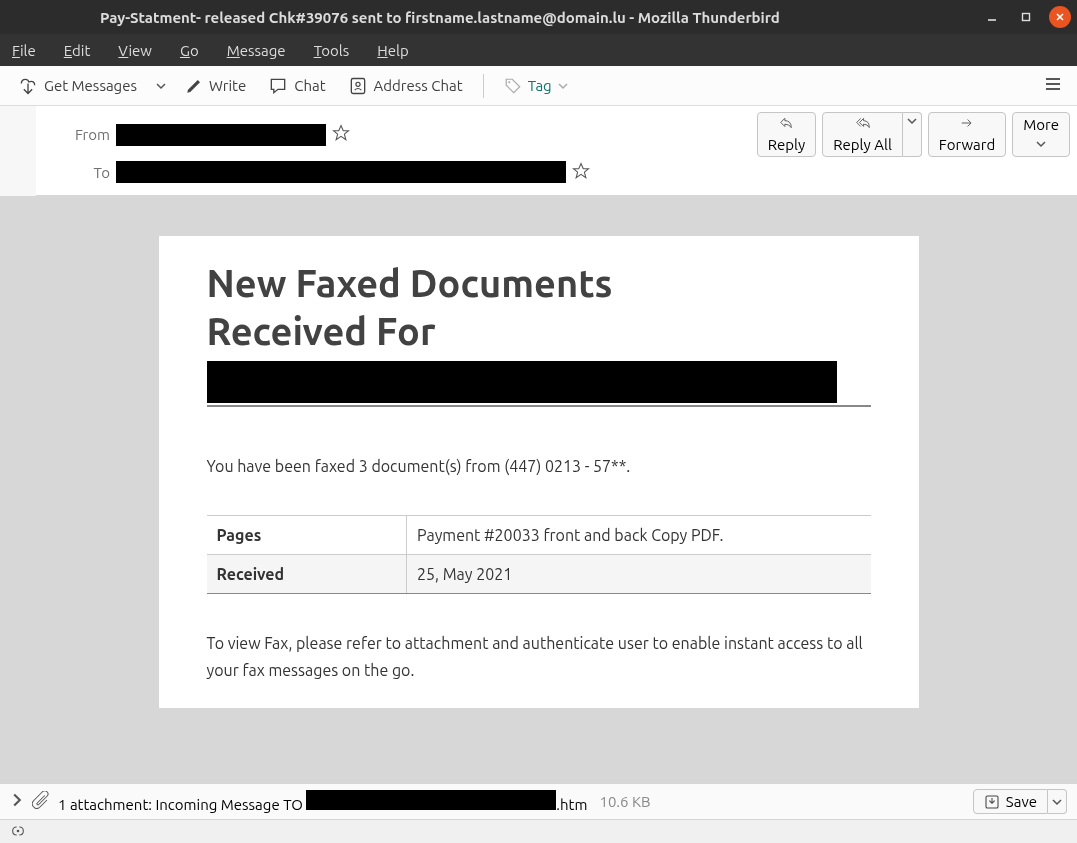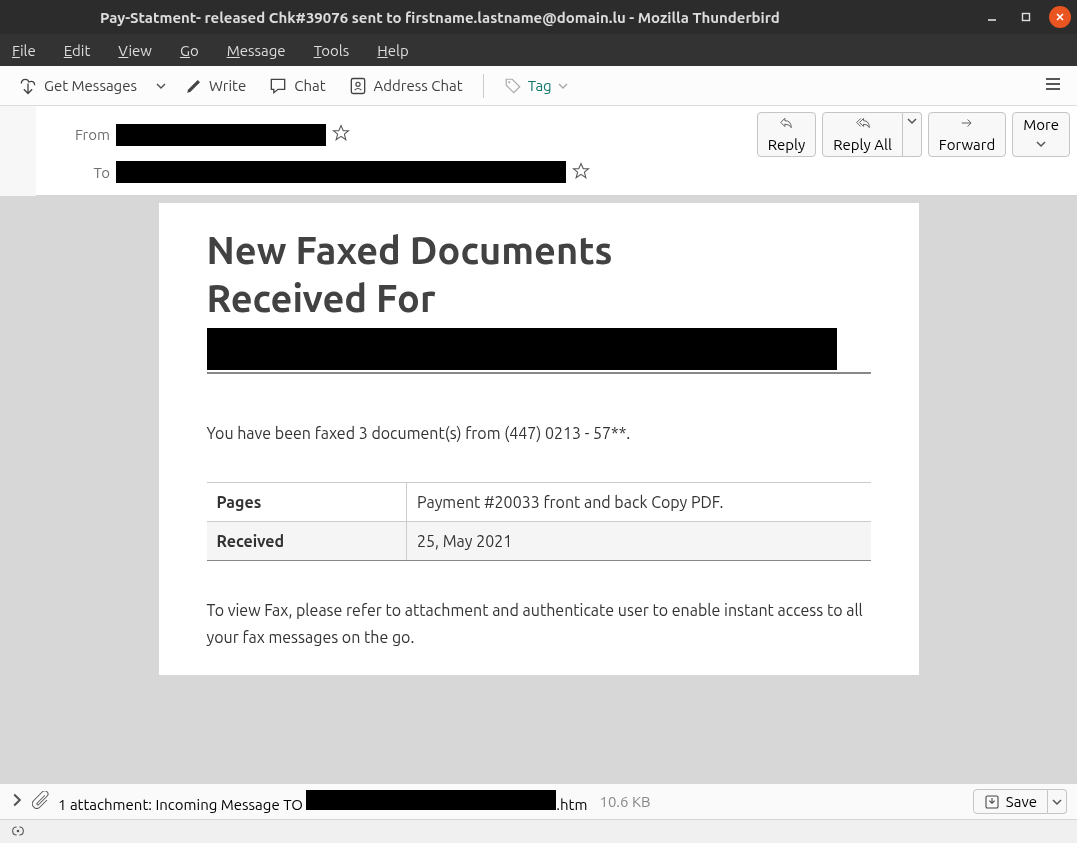--- a/index.html
+++ b/index.html
@@ -31,21 +31,21 @@
   .msgheader .redact { background: #000; display: inline-block; }
   .hdrbtn { border: 1px solid #c5c5c5; background: #f8f8f8; padding: 3px 10px; font-size: 15px; display: flex; align-items: center; gap: 6px; border-radius: 4px; cursor: pointer; white-space: nowrap; flex-direction: column; }
   .hdrbtn.seg-left { border-top-right-radius: 0; border-bottom-right-radius: 0; }
   .hdrbtn.seg-right { border-top-left-radius: 0; border-bottom-left-radius: 0; border-left: none; padding: 3px 4px; }
   .actions { display: flex; gap: 6px; margin-left: auto; }
   .star { cursor: pointer; color: #666; }
   .subject { font-weight: bold; }
   .date { margin-left: auto; color: #333; }
   
   .msgbody-outer { flex: 1; background: #d7d7d7; padding: 0 60px; overflow: hidden; display: flex; flex-direction: column; }
-  .msgbody-inner-wrap { flex: 1; background: #d7d7d7; padding-top: 7px; }
+  .msgbody-inner-wrap { flex: 1; background: #d7d7d7; padding-top: 40px; }
   .msgbody-inner { background: #fff; width: 760px; margin: 0 auto; padding: 24px 48px; font-family: "DejaVu Sans", sans-serif; color: #333; }
   .msgbody-inner h1 { font-size: 38px; font-weight: bold; color: #424242; line-height: 1.25; }
   .msgbody-inner .h-redact { background: #000; height: 42px; width: 630px; margin-top: 6px; }
   .msgbody-inner hr.thick { border: none; border-bottom: 2px solid #888; margin: 2px 0 0 0; }
   .msgbody-inner p { font-size: 16px; margin: 50px 0 40px 0; }
   .msgbody-inner table { border-collapse: collapse; width: 100%; font-size: 16px; }
   .msgbody-inner table td { padding: 10px 10px; border-top: 1px solid #ccc; }
   .msgbody-inner table tr:last-child td { border-bottom: 1px solid #888; }
   .msgbody-inner table td:first-child { font-weight: bold; width: 200px; border-right: 1px solid #ccc; }
   .msgbody-inner table tr:nth-child(even) td { background: #f5f5f5; }

